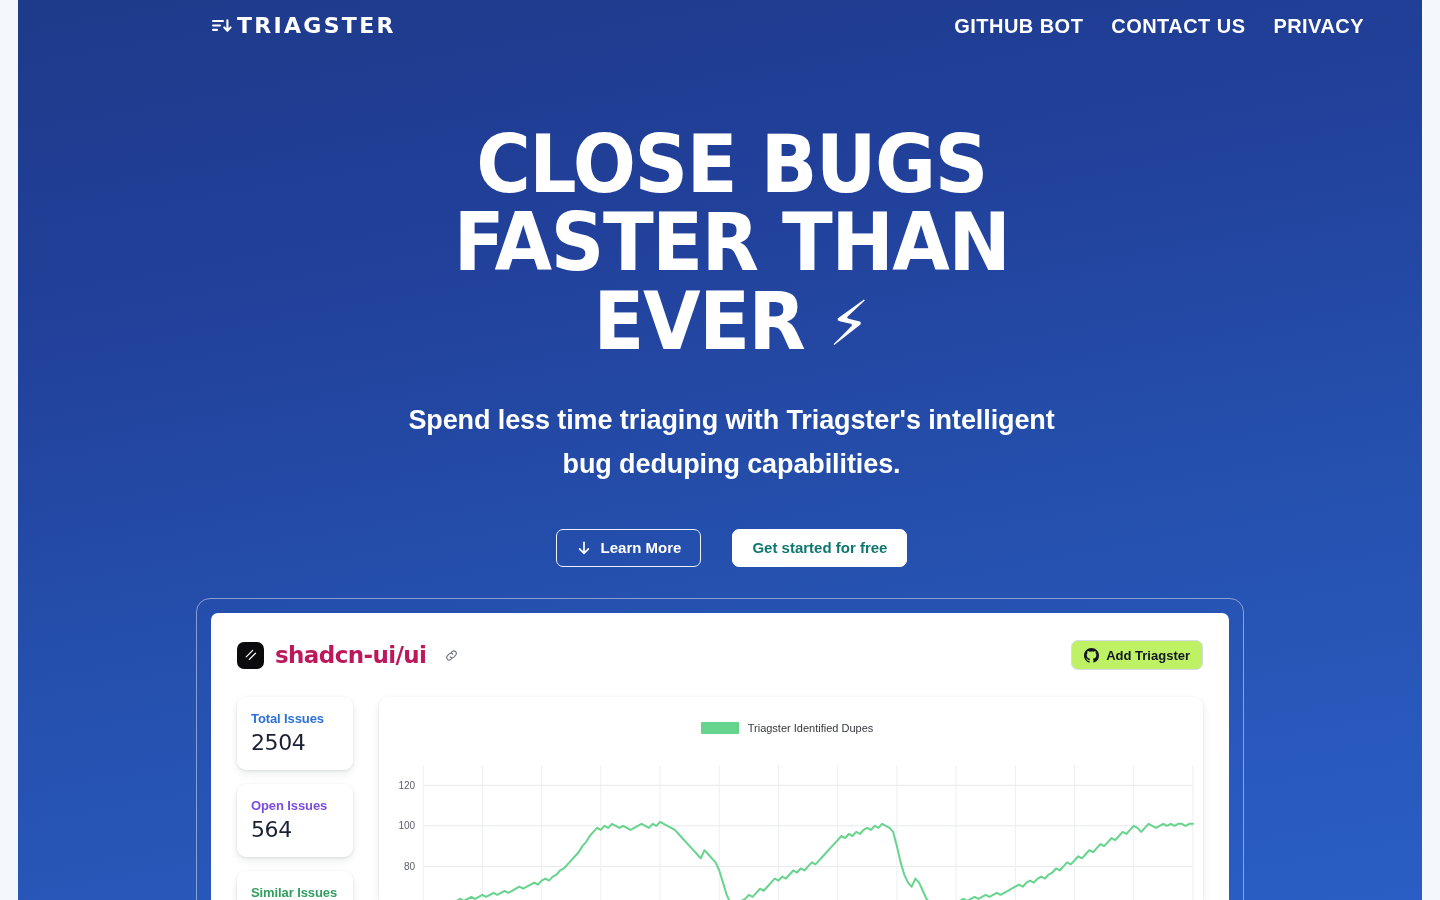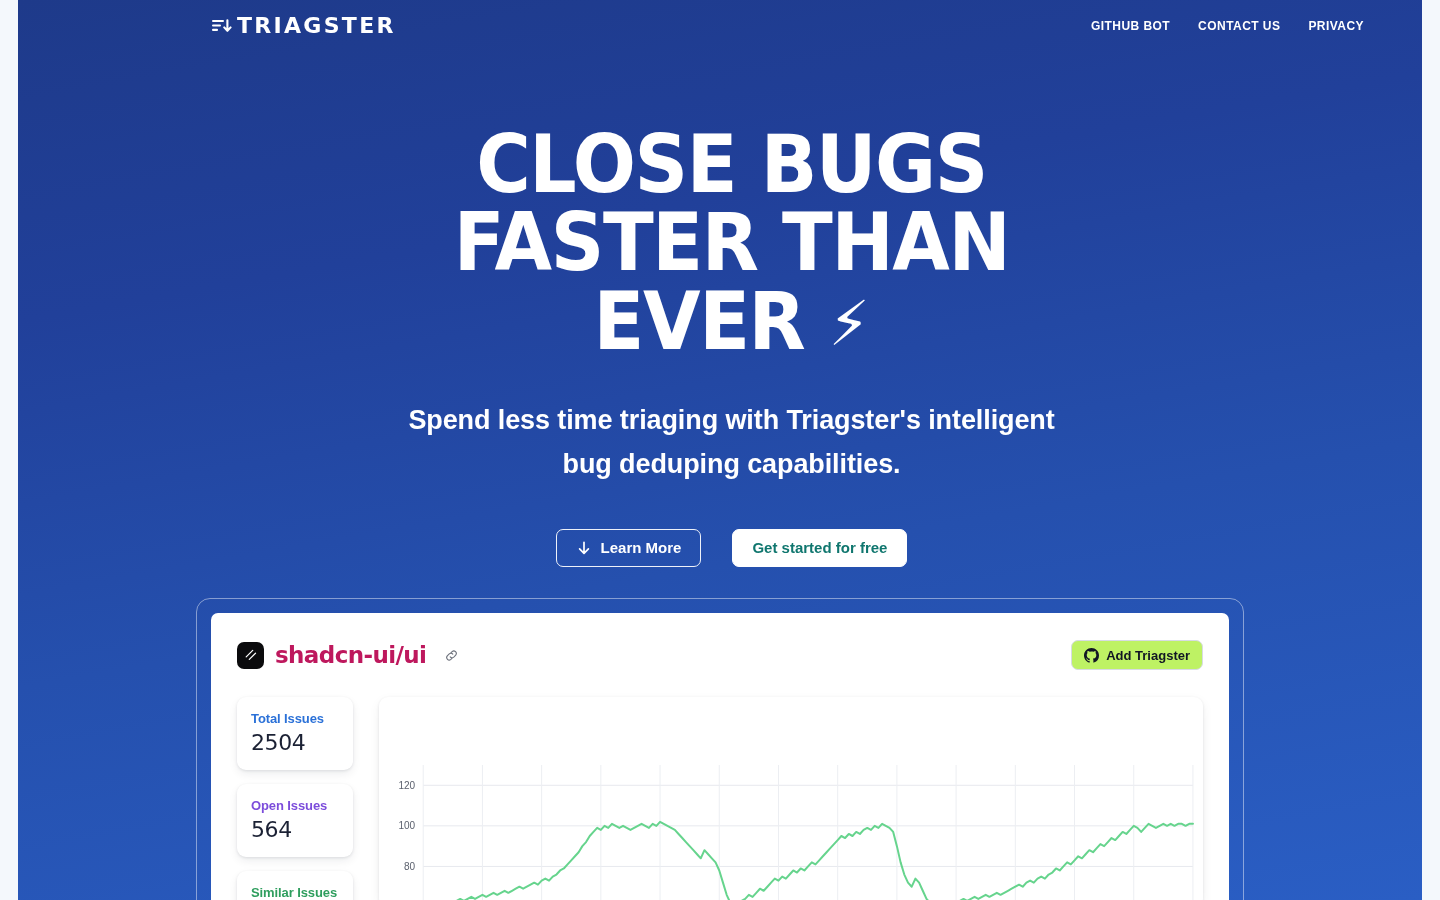--- a/index.html
+++ b/index.html
@@ -71,21 +71,21 @@
   }
 
   .nav-links {
     display: flex;
     align-items: center;
     gap: 28px;
   }
 
   .nav-link {
     color: #ffffff;
-    font-size: 12px;
+    font-size: 20px;
     font-weight: 700;
     letter-spacing: 0.45px;
     text-decoration: none;
     cursor: pointer;
     white-space: nowrap;
   }
 
   
   .hero-copy {
     position: absolute;
@@ -406,20 +406,24 @@
               <div class="stat-label" style="color:#7c4ddb">Open Issues</div>
               <div class="stat-value">564</div>
             </div>
             <div class="stat-card">
               <div class="stat-label" style="color:#2f9e5e">Similar Issues</div>
               <div class="stat-value"></div>
             </div>
           </div>
 
           <div class="chart-panel">
+            <div class="chart-legend">
+              <span class="legend-swatch" style="background:#66d48d"></span>
+              <span class="legend-label">Triagster Identified Dupes</span>
+            </div>
             <div class="plot-wrap">
               <svg class="plot-svg" id="plot" viewBox="0 0 820 150" preserveAspectRatio="none">
                   <line x1="44" x2="810" y1="107.42857142857143" y2="107.42857142857143" stroke="#e7e9ee" stroke-width="1" vector-effect="non-scaling-stroke"></line>
                   <text x="36" y="110.92857142857143" text-anchor="end" font-size="10" font-family="&quot;Liberation Sans&quot;, sans-serif" fill="#5b616e">80</text>
                   <line x1="44" x2="810" y1="66.85714285714286" y2="66.85714285714286" stroke="#e7e9ee" stroke-width="1" vector-effect="non-scaling-stroke"></line>
                   <text x="36" y="70.35714285714286" text-anchor="end" font-size="10" font-family="&quot;Liberation Sans&quot;, sans-serif" fill="#5b616e">100</text>
                   <line x1="44" x2="810" y1="26.285714285714292" y2="26.285714285714292" stroke="#e7e9ee" stroke-width="1" vector-effect="non-scaling-stroke"></line>
                   <text x="36" y="29.785714285714292" text-anchor="end" font-size="10" font-family="&quot;Liberation Sans&quot;, sans-serif" fill="#5b616e">120</text>
                   <line x1="44" x2="44" y1="6" y2="150" stroke="#eceef2" stroke-width="1" vector-effect="non-scaling-stroke"></line>
                   <line x1="102.92307692307693" x2="102.92307692307693" y1="6" y2="150" stroke="#eceef2" stroke-width="1" vector-effect="non-scaling-stroke"></line>

